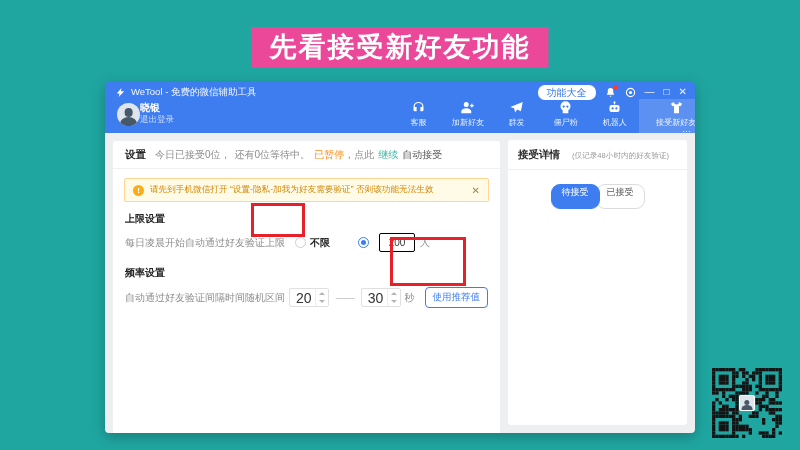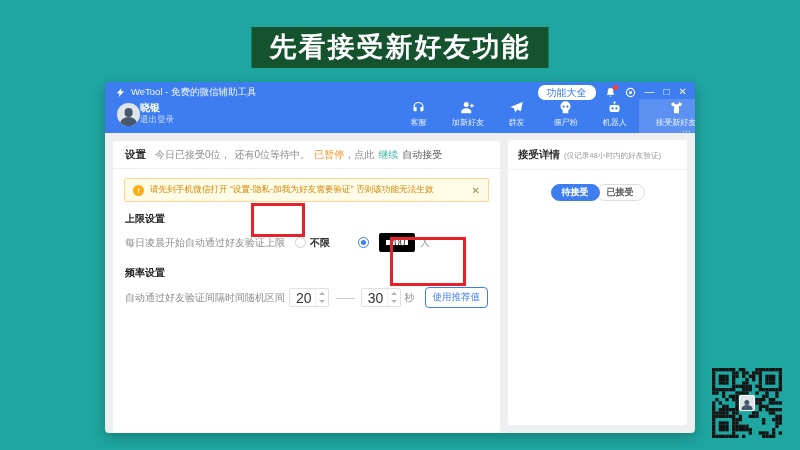--- a/index.html
+++ b/index.html
@@ -2,21 +2,21 @@
 <html><head>
 <meta charset="utf-8">
 <style>
   * { margin:0; padding:0; box-sizing:border-box; }
   html,body { width:800px; height:450px; overflow:hidden; }
   body { font-family:"Liberation Sans","DejaVu Sans",sans-serif; }
   .page { position:relative; width:800px; height:450px; background:#1FA6A1; }
 
   
   .banner { position:absolute; left:50%; top:27px; transform:translateX(-50%);
-    background:#14532d; color:#fff; font-size:27px; font-weight:bold;
+    background:#ec4899; color:#fff; font-size:27px; font-weight:bold;
     height:41px; line-height:41px; padding:0 18px; letter-spacing:2px; white-space:nowrap; }
 
   
   .window { position:absolute; left:105px; top:82px; width:590px; height:351px;
     border-radius:4px; overflow:hidden; box-shadow:0 4px 14px rgba(0,0,0,.25); }
   .header { position:relative; height:51px; background:#3D7DF0; }
   .titlebar { display:flex; align-items:center; height:17px; padding:3px 8px 0 10px; }
   .logo { width:11px; height:11px; margin-right:5px; display:inline-flex; }
   .win-title { color:rgba(255,255,255,.95); font-size:9.5px; }
   .controls { position:absolute; right:8px; top:3px; display:flex; align-items:center; gap:9px; height:14px; }
@@ -63,40 +63,40 @@
   .alert-text { color:#d48806; font-size:8.8px; white-space:nowrap; transform:scale(.98); transform-origin:left; }
   .alert-close { margin-left:auto; color:#9c8a4e; font-size:10px; cursor:pointer; }
 
   .sec-title { margin:10px 12px 0; font-size:10px; font-weight:bold; color:#262626; }
   .form-row { display:flex; align-items:center; margin:7px 12px 0; font-size:10px; color:#8c8c8c; white-space:nowrap; }
 
   .radio { width:11px; height:11px; border-radius:50%; border:1px solid #cfcfcf; background:#fff; margin:0 4px 0 10px; flex:none; position:relative; cursor:pointer; }
   .radio.checked { border-color:#3D7DF0; }
   .radio.checked::after { content:""; position:absolute; left:2px; top:2px; width:5px; height:5px; border-radius:50%; background:#3D7DF0; }
   .radio-label { color:#262626; font-weight:bold; }
-  .val-input { width:36px; height:19px; border:7px solid #000000; border-radius:2px; margin:0 5px 0 6px;
+  .val-input { width:36px; height:19px; border:1px solid #000000; border-radius:2px; margin:0 5px 0 6px;
     font-size:10px; color:#333; display:flex; align-items:center; justify-content:center; }
 
   .num-input { width:55px; height:19px; border:1px solid #e0e0e0; border-radius:2px; display:flex; align-items:center; margin:0 4px; }
   .num-input .num { flex:1; padding-left:6px; font-size:14px; color:#333; }
   .spin { width:13px; height:100%; border-left:1px solid #eee; display:flex; flex-direction:column; }
   .spin b { flex:1; display:flex; align-items:center; justify-content:center; cursor:pointer; }
   .spin b::after { content:""; border-left:3px solid transparent; border-right:3px solid transparent; }
   .spin b.up::after { border-bottom:3px solid #b5b5b5; }
   .spin b.dn::after { border-top:3px solid #b5b5b5; }
   .dash { color:#bfbfbf; margin:0 3px; letter-spacing:-1px; }
   .sec-unit { margin-right:6px; }
   .rec-btn { border:1px solid #3D7DF0; color:#3D7DF0; background:#fff; font-size:9.5px;
     padding:3px 7px; border-radius:4px; cursor:pointer; white-space:nowrap; margin-left:4px; }
 
-  .detail-head { padding:8px 10px 7px; border-bottom:1px solid #f0f0f0; display:flex; align-items:baseline; gap:4px; white-space:nowrap; }
+  .detail-head { padding:8px 10px 7px; border-bottom:1px solid #f0f0f0; display:flex; align-items:baseline; gap:12px; white-space:nowrap; }
   .detail-title { font-size:10.5px; font-weight:bold; color:#262626; }
   .detail-sub { font-size:8px; color:#9b9b9b; transform:scale(.95); transform-origin:left; }
   .pill-row { display:flex; justify-content:center; margin-top:14px; }
-  .pill { font-size:9px; height:17px; line-height:15px; padding:0 10px; border-radius:9px; cursor:pointer;font-weight:bold; }
+  .pill { font-size:9px; height:25px; line-height:15px; padding:0 10px; border-radius:9px; cursor:pointer; }
   .pill.active { background:#3D7DF0; color:#fff; border:1px solid #3D7DF0; z-index:2; }
   .pill.idle { background:#fff; color:#595959; border:1px solid #dcdcdc; margin-left:-4px; }
 
   
   .red-box { position:absolute; border:3px solid #E62129; background:transparent; pointer-events:none; }
   .red-box.b1 { left:251px; top:203px; width:54px; height:34px; }
   .red-box.b2 { left:390px; top:237px; width:76px; height:49px; }
 
   
   .qr { position:absolute; left:712px; top:368px; width:70px; height:70px; }

